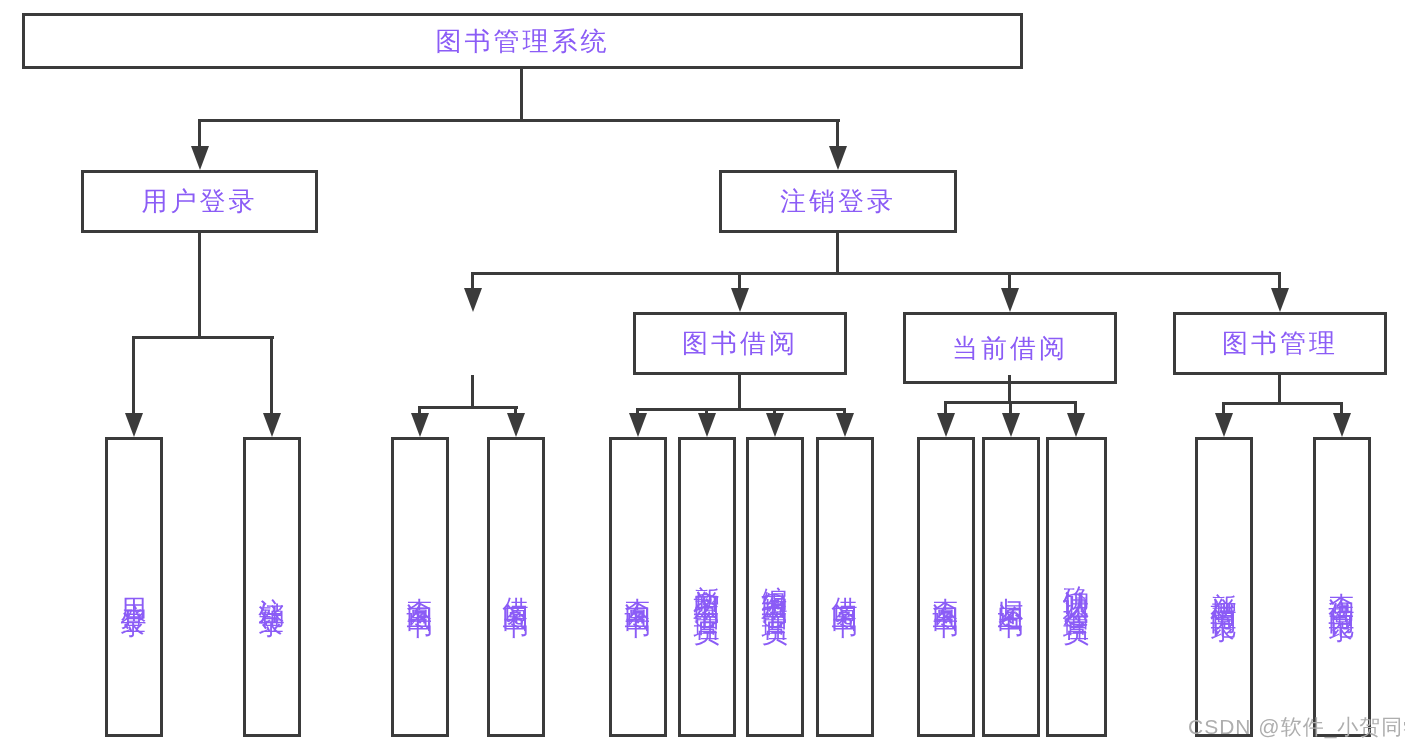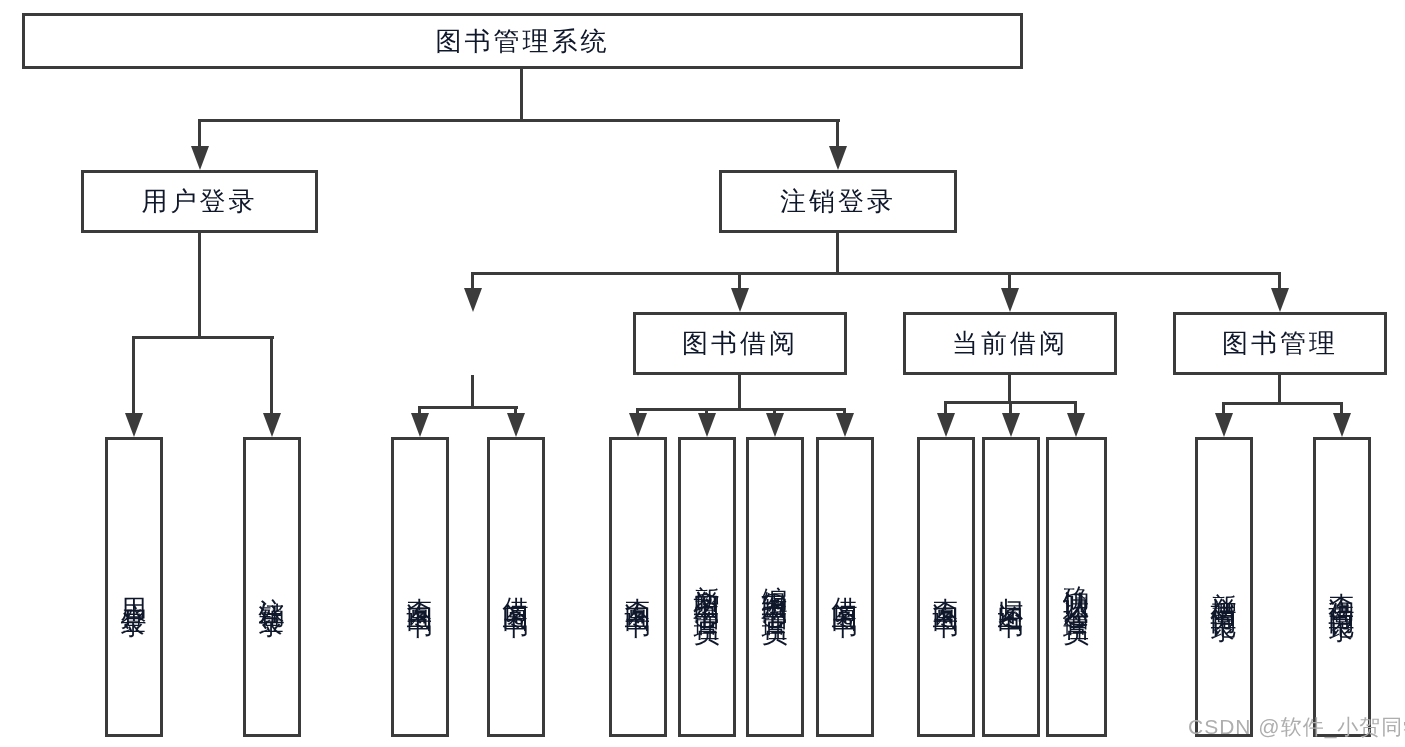--- a/index.html
+++ b/index.html
@@ -11,21 +11,21 @@
     overflow:hidden;
   }
   .node{
     position:absolute;
     box-sizing:border-box;
     border:3px solid #3b3b3b;
     background:#ffffff;
     display:flex;
     align-items:center;
     justify-content:center;
-    color:#0f172a;
+    color:#8b5cf6;
     font-size:26px;
     letter-spacing:3px;
   }
   .node .lbl{white-space:nowrap;}
   .node.v .lbl{
     writing-mode:vertical-rl;
     text-orientation:mixed;
     letter-spacing:5px;
     white-space:normal;
     line-height:1;
@@ -60,21 +60,21 @@
   <div class="node" style="left:81px;top:170px;width:237px;height:63px">
     <span class="lbl">用户登录</span>
   </div>
   <div class="node" style="left:719px;top:170px;width:238px;height:63px">
     <span class="lbl">注销登录</span>
   </div>
 
   <div class="node" style="left:633px;top:312px;width:214px;height:63px">
     <span class="lbl">图书借阅</span>
   </div>
-  <div class="node" style="left:903px;top:312px;width:214px;height:63px">
+  <div class="node" style="left:903px;top:312px;width:214px;height:72px">
     <span class="lbl">当前借阅</span>
   </div>
   <div class="node" style="left:1173px;top:312px;width:214px;height:63px">
     <span class="lbl">图书管理</span>
   </div>
 
   <div class="node v" style="left:105px;top:437px;width:58px;height:300px">
     <span class="lbl">用户登录</span>
   </div>
   <div class="node v" style="left:243px;top:437px;width:58px;height:300px">

